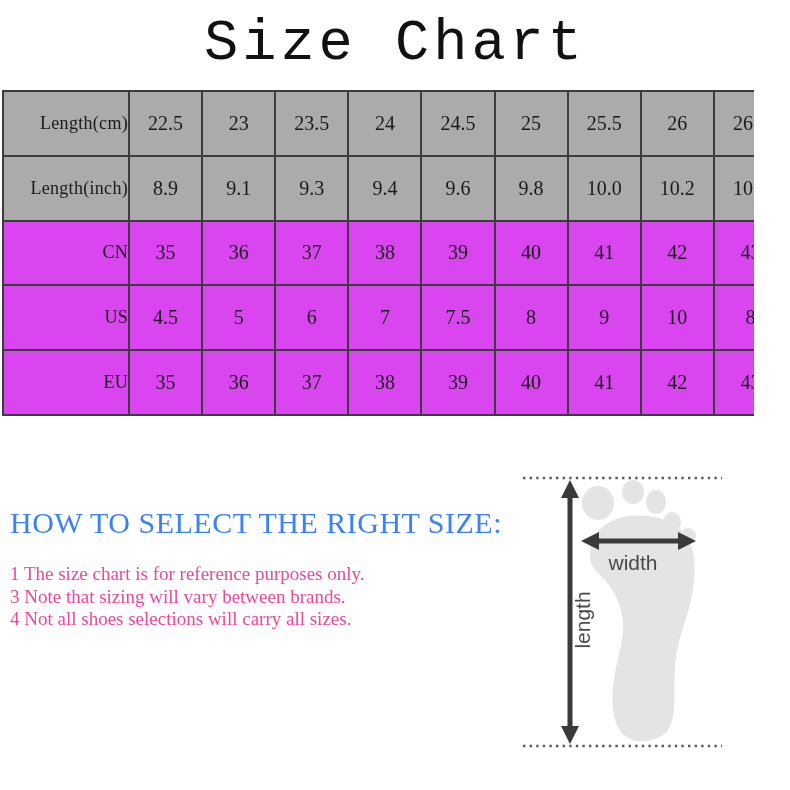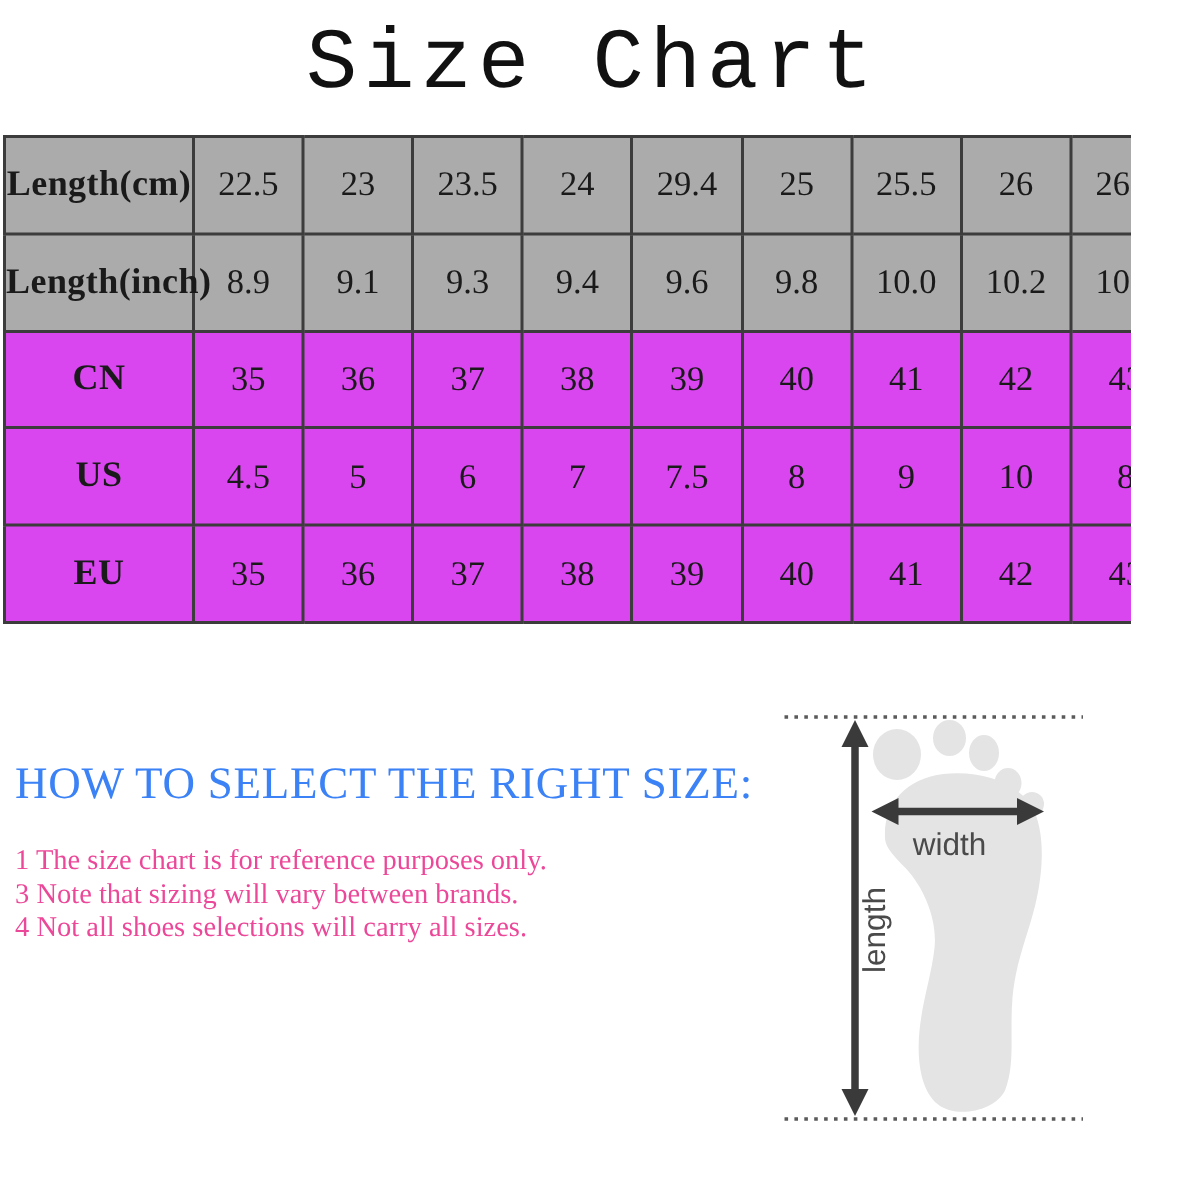--- a/index.html
+++ b/index.html
@@ -40,26 +40,27 @@
   }
   table.size-table th,
   table.size-table td{
     border:2px solid var(--border);
     text-align:center;
     vertical-align:middle;
     background:#d946ef;
   }
   table.size-table th{
     width:126px;
-    font-size:24px;
-    font-weight:bold;
+    font-size:18px;
+    font-weight:normal;
     letter-spacing:0.3px;
+    text-align:right;
   }
   table.size-table td{
-    font-size:23px;
+    font-size:20px;
     font-weight:400;
     margin-top:39px;
   }
   table.size-table tr.shaded th,
   table.size-table tr.shaded td{
     background:var(--shaded);
   }
   
   .howto-heading{
     position:absolute;left:10px;top:506px;
@@ -100,21 +101,21 @@
   <h1 class="title">Size Chart</h1>
 
   <table class="size-table">
     <tbody id="size-table-body">
         <tr class="shaded">
           <th>Length(cm)</th>
           <td>22.5</td>
           <td>23</td>
           <td>23.5</td>
           <td>24</td>
-          <td>29.4</td>
+          <td>24.5</td>
           <td>25</td>
           <td>25.5</td>
           <td>26</td>
           <td>26.5</td>
         </tr>
         <tr class="shaded">
           <th>Length(inch)</th>
           <td>8.9</td>
           <td>9.1</td>
           <td>9.3</td>

